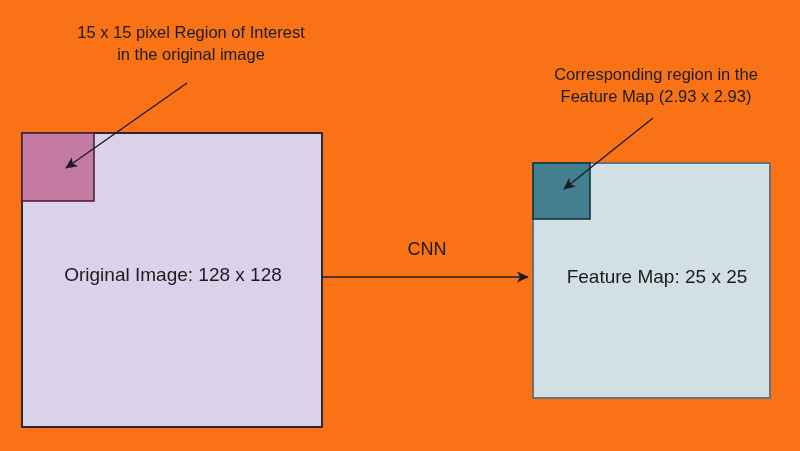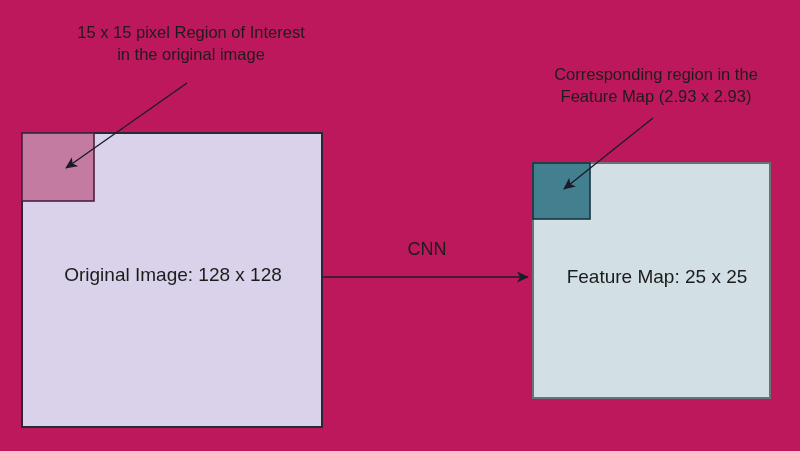--- a/index.html
+++ b/index.html
@@ -8,21 +8,21 @@
     background: #ffffff;
     width: 800px;
     height: 451px;
     overflow: hidden;
     font-family: "Liberation Sans", sans-serif;
   }
   #stage {
     position: relative;
     width: 800px;
     height: 451px;
-    background: #be185d;
+    background: #f97316;
   }
   svg text {
     fill: #1c1c1c;
     font-family: "Liberation Sans", sans-serif;
   }
   .annotation-text { font-size: 16.5px; }
   .box-label      { font-size: 19px; }
   .cnn-label      { font-size: 18px; }
 </style>
 </head>

